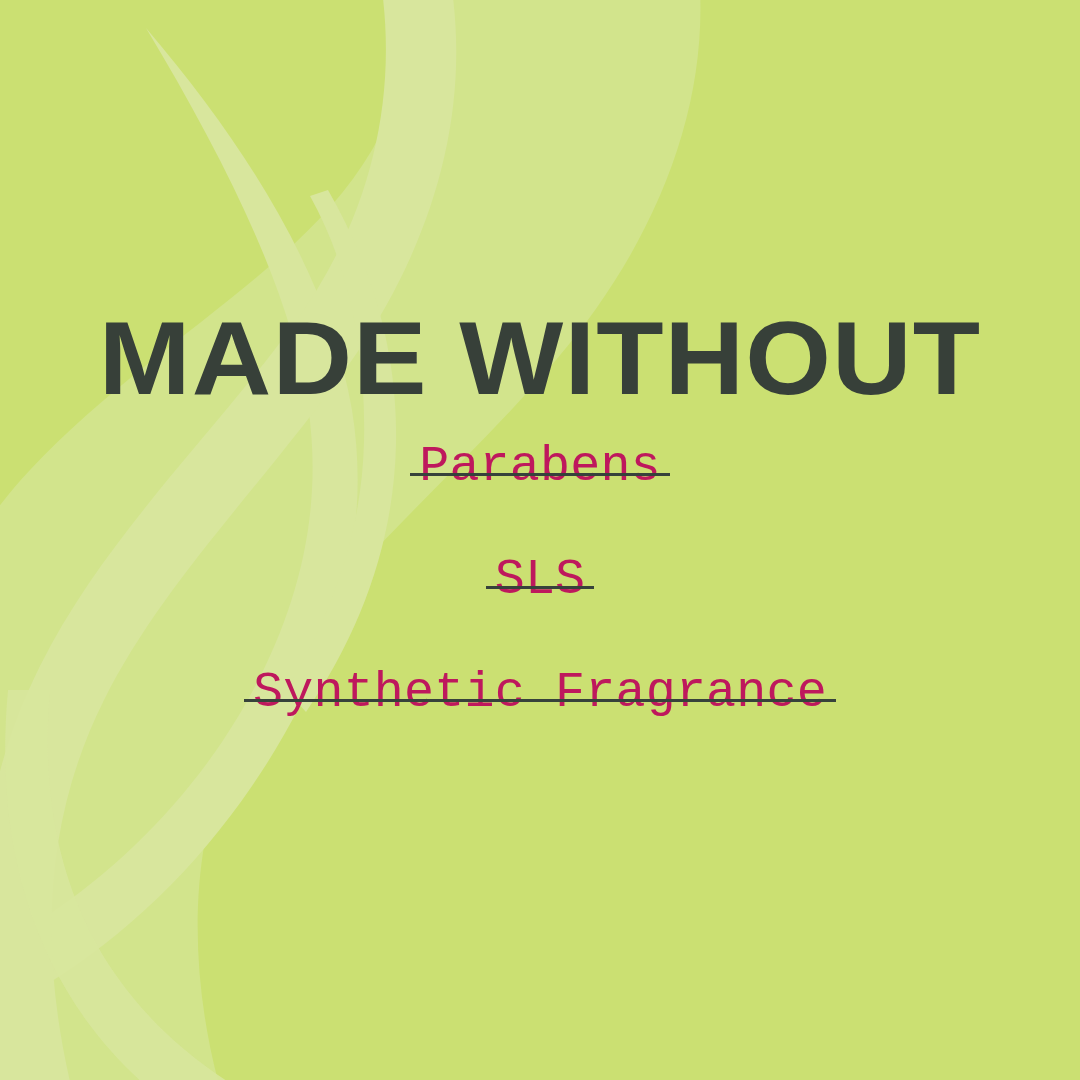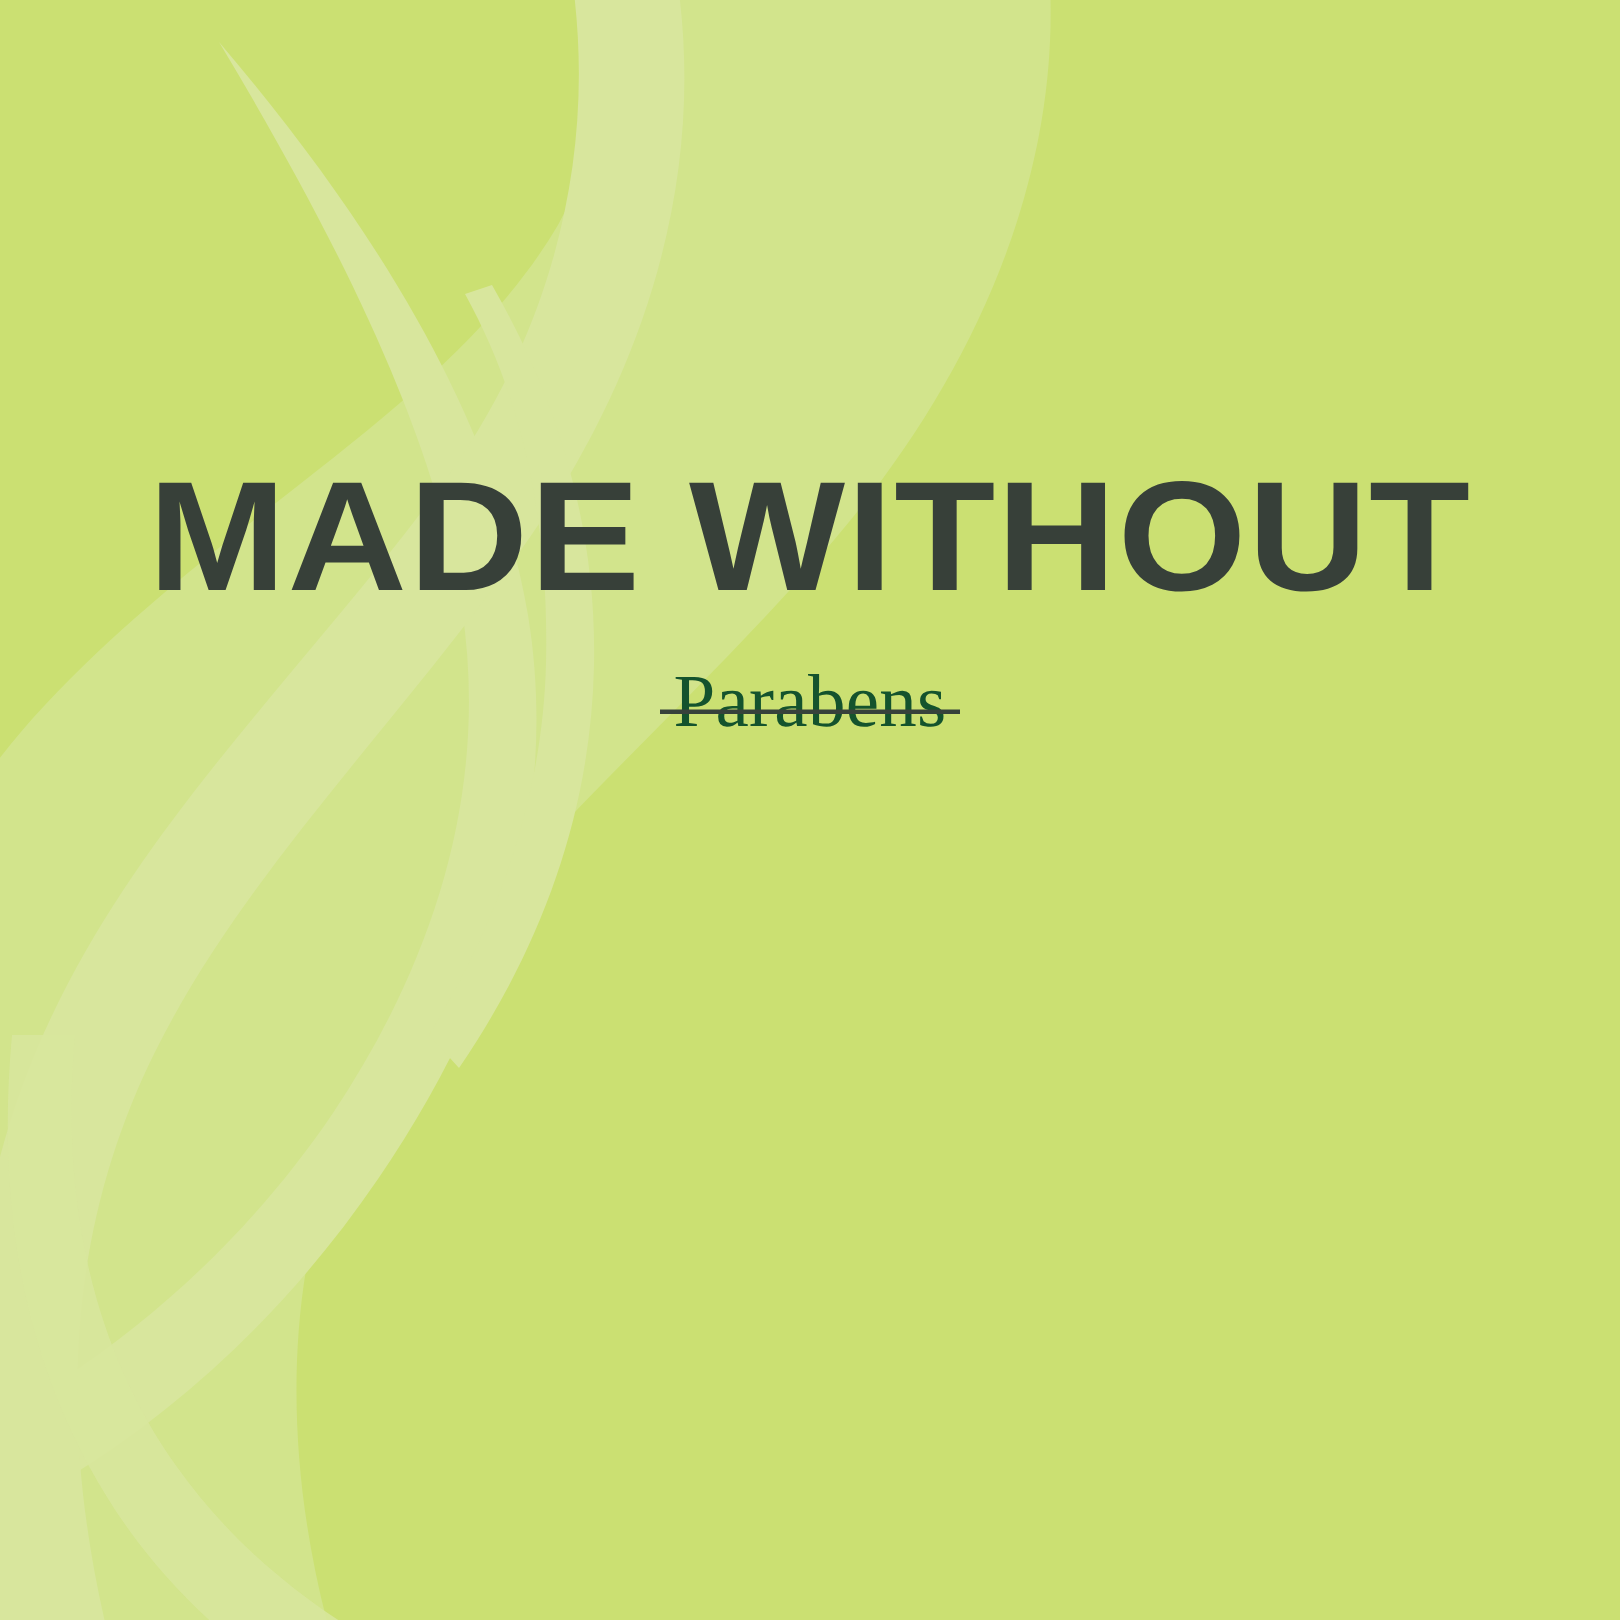--- a/index.html
+++ b/index.html
@@ -71,22 +71,22 @@
 
   .ingredient-item {
     height: 113px;
     line-height: 62px;
     display: block;
   }
 
   .ingredient-text {
     position: relative;
     display: inline-block;
-    color: #14532d;
-    font-family: Liberation Serif, serif;
+    color: #be185d;
+    font-family: Liberation Mono, monospace;
     font-weight: 400;
     font-size: 50px;
     line-height: 62px;
     letter-spacing: 0.2px;
     white-space: nowrap;
     padding: 0 9px;
   }
 
   
   .ingredient-text::after {
@@ -153,16 +153,22 @@
   </svg>
 
   <div id="content">
 
     <h1 id="heading">MADE WITHOUT</h1>
 
     <ul id="ingredient-list">
       <li class="ingredient-item">
         <span class="ingredient-text">Parabens</span>
       </li>
+      <li class="ingredient-item">
+        <span class="ingredient-text">SLS</span>
+      </li>
+      <li class="ingredient-item">
+        <span class="ingredient-text">Synthetic Fragrance</span>
+      </li>
     </ul>
 
   </div>
 </div>
 
 </body></html>

